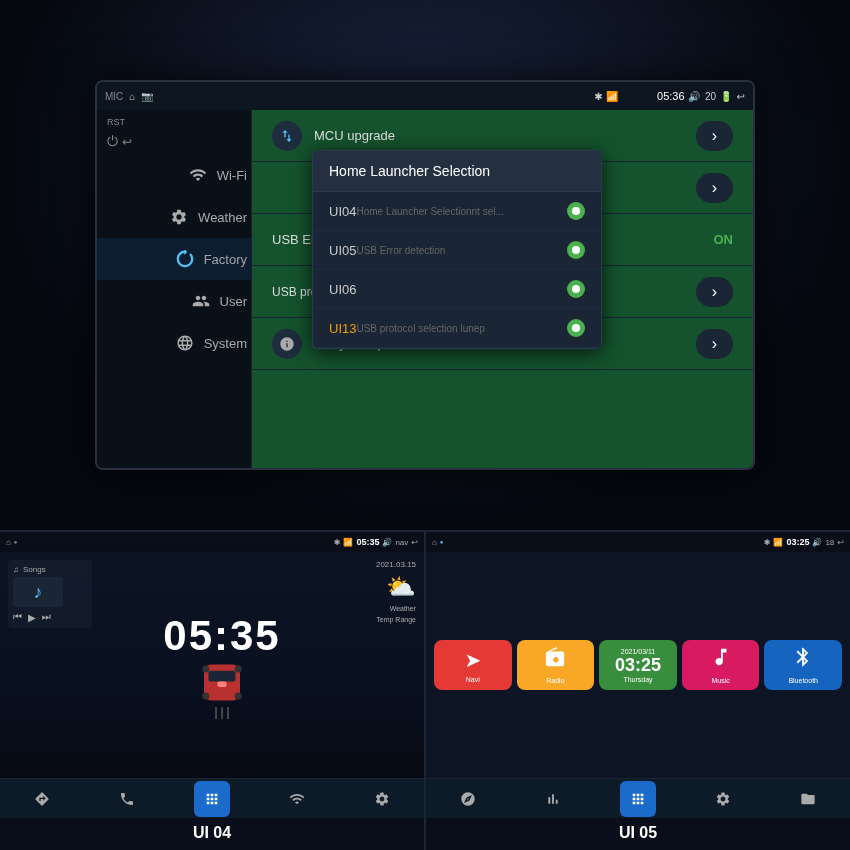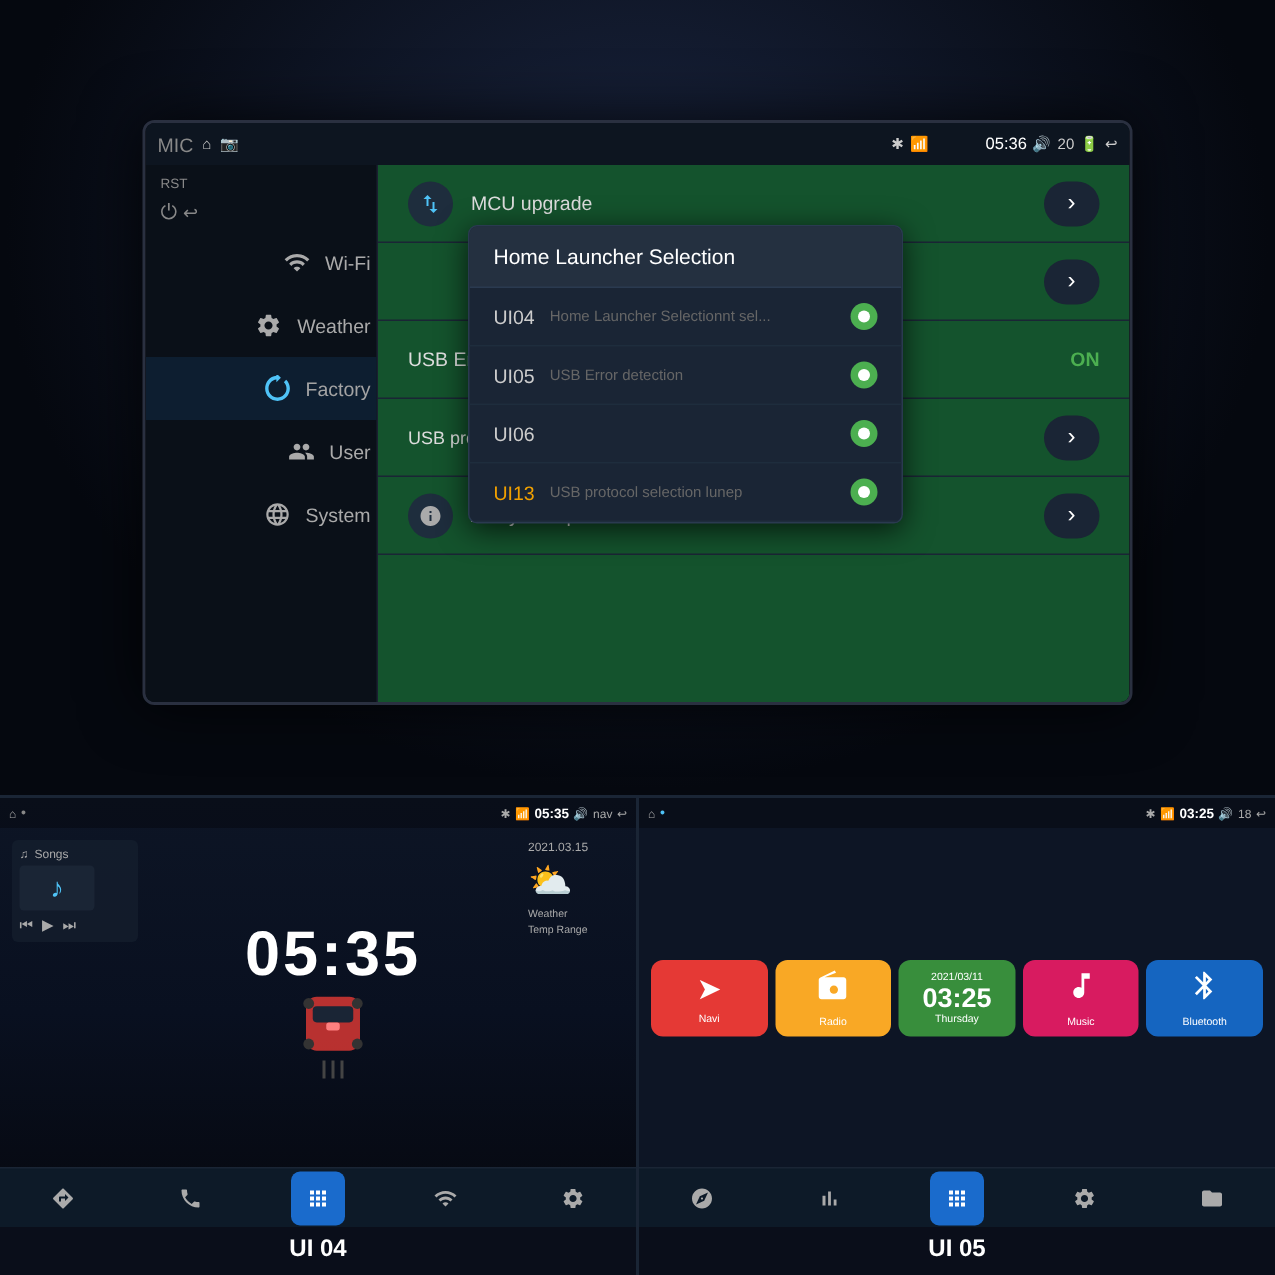--- a/index.html
+++ b/index.html
@@ -176,21 +176,21 @@
     .dropdown-item {
       display: flex;
       align-items: center;
       justify-content: space-between;
       padding: 10px 16px;
       border-bottom: 1px solid #1e2d3d;
       color: #ccc;
       font-size: 13px;
     }
     .dropdown-item.ui13-item { color: #f0a000; }
-    .dropdown-item-left { display: flex; align-items: center; gap: 10px; }
+    .dropdown-item-left { display: flex; align-items: center; }
     .radio-dot {
       width: 18px; height: 18px;
       border-radius: 50%;
       background: #4caf50;
       display: flex; align-items: center; justify-content: center;
     }
     .radio-dot::after {
       content: '';
       width: 8px; height: 8px;
       border-radius: 50%;
@@ -274,21 +274,21 @@
       font-size: 42px;
       font-weight: bold;
       color: #fff;
       letter-spacing: 2px;
     }
     .ui04-right {
       width: 80px;
       padding: 8px;
       display: flex;
       flex-direction: column;
-      align-items: flex-start;
+      align-items: flex-end;
       gap: 4px;
     }
     .date-text { font-size: 8px; color: #aaa; }
     .weather-icon { font-size: 24px; }
     .weather-label { font-size: 7px; color: #aaa; text-align: center; }
 
     
     .ui04-nav {
       height: 40px;
       background: #0d1a28;
@@ -378,21 +378,21 @@
 <body>
 
 <div class="top-section">
   <div class="car-bg"></div>
 
   <div class="head-unit">
     <div class="screen">
 
       <div class="status-bar">
         <div class="status-left">
-          <span style="font-size:13px;color:#888;">MIC</span>
+          <span style="font-size:10px;color:#888;">MIC</span>
           <span>⌂</span>
           <span>📷</span>
         </div>
         <div class="status-right">
           <span>✱</span>
           <span>📶</span>
           <span class="status-time">05:36</span>
           <span>🔊</span>
           <span>20</span>
           <span>🔋</span>

